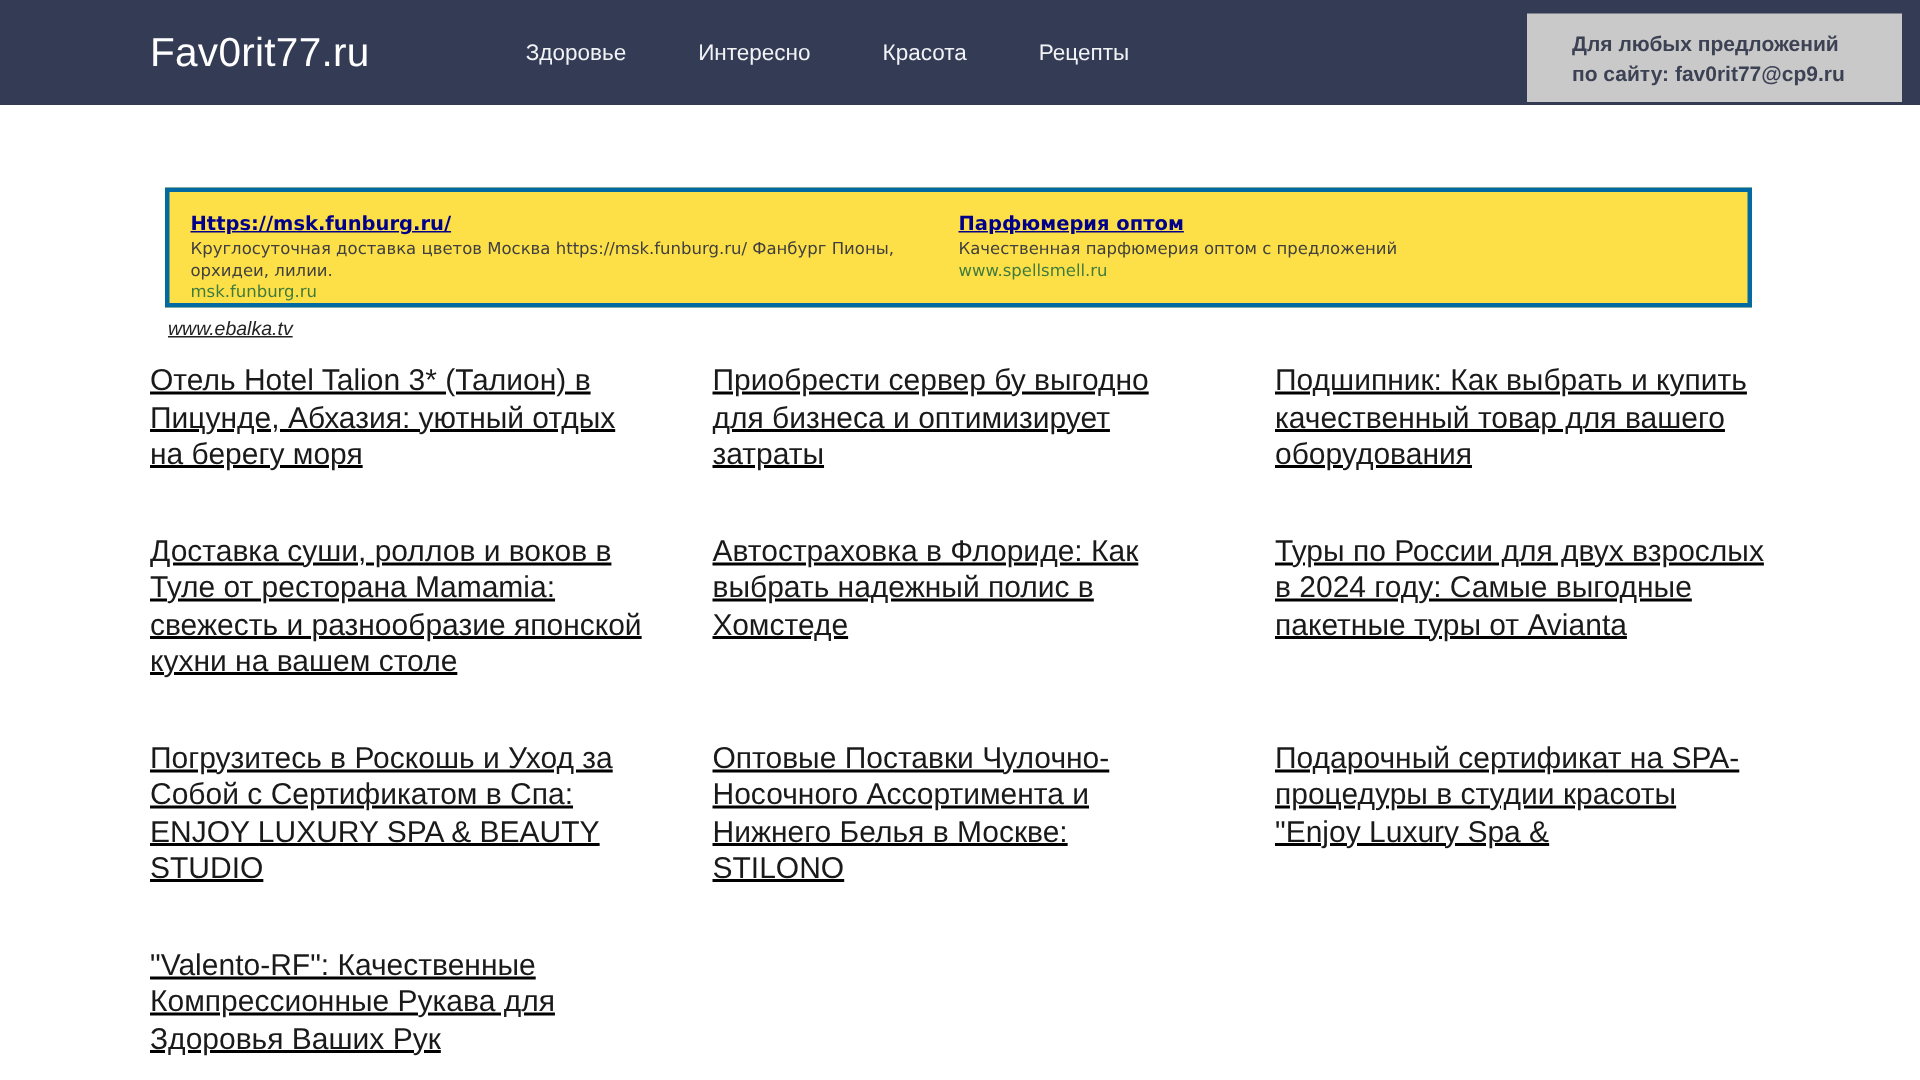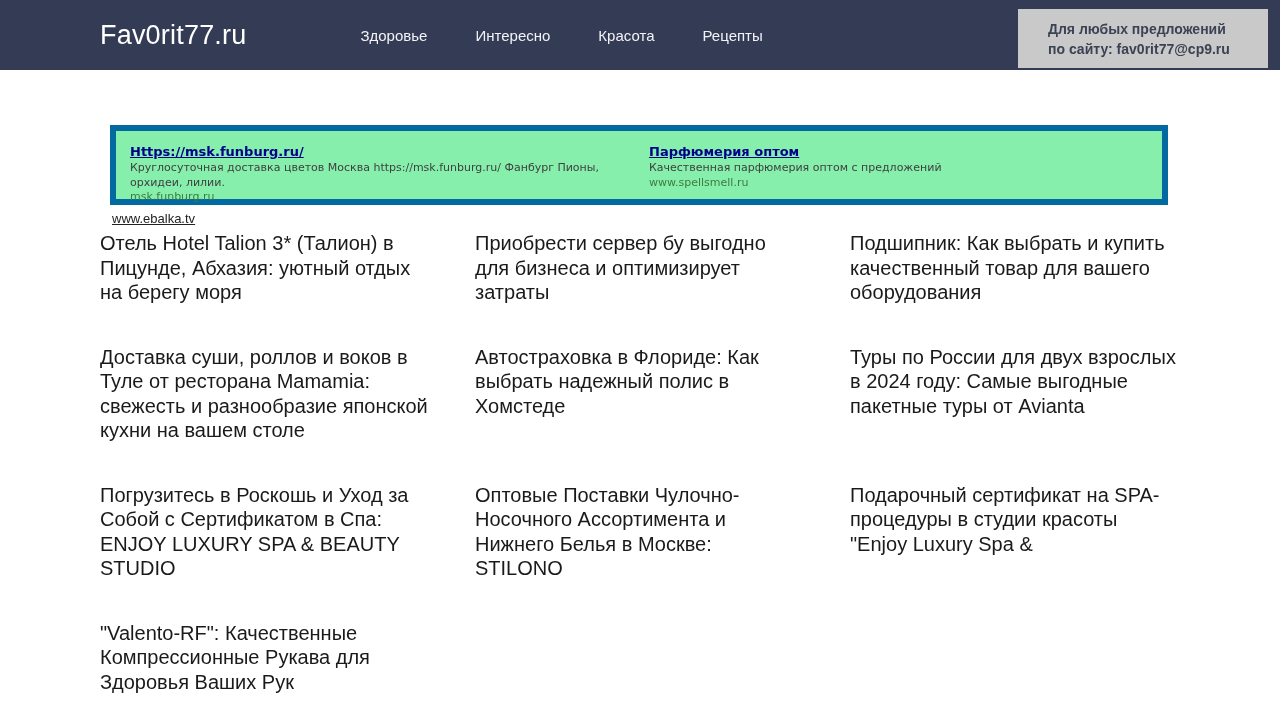--- a/index.html
+++ b/index.html
@@ -1,15 +1,15 @@
 <!DOCTYPE html>
 <html><head>
 <meta charset="utf-8">
 <style>
-  * { margin: 0; padding: 0; box-sizing: border-box; gap: 10px; }
+  * { margin: 0; padding: 0; box-sizing: border-box; }
   html, body { width: 1280px; height: 720px; overflow: hidden; background: #ffffff; }
   body { font-family: "Liberation Sans", sans-serif; }
 
   
   .header {
     position: relative;
     height: 70px;
     background: #343b55;
     display: flex;
     align-items: center;
@@ -47,22 +47,22 @@
   }
 
   
   .main { width: 1080px; margin: 0 auto; }
 
   .ad-box {
     margin-top: 55px;
     margin-left: 10px;
     width: 1058px;
     height: 80px;
-    border: 6px solid #0369a1;
-    background: #86efac;
+    border: 3px solid #0369a1;
+    background: #fde047;
     display: flex;
     padding: 10px 14px;
     font-family: "DejaVu Sans", sans-serif;
   }
   .ad-unit { flex: 0 0 50%; padding-right: 20px; }
   .ad-title {
     display: inline-block;
     color: #00008b;
     font-size: 13px;
     font-weight: 700;
@@ -82,29 +82,31 @@
   }
 
   .external-link {
     display: inline-block;
     margin-left: 12px;
     margin-top: 6px;
     color: #222222;
     font-size: 13px;
     text-decoration: underline;
     cursor: pointer;
+    font-style: italic;
   }
 
   .articles-grid {
-    margin-top: 4px;
+    margin-top: 14px;
     display: grid;
     grid-template-columns: repeat(3, 330px);
     justify-content: space-between;
     row-gap: 40px;
     align-items: start;
+    text-decoration: underline;
   }
   .article-link {
     color: #1a1a1a;
     font-size: 20px;
     line-height: 1.225;
     cursor: pointer;
     display: block;
     text-decoration: none;
   }
 </style>

